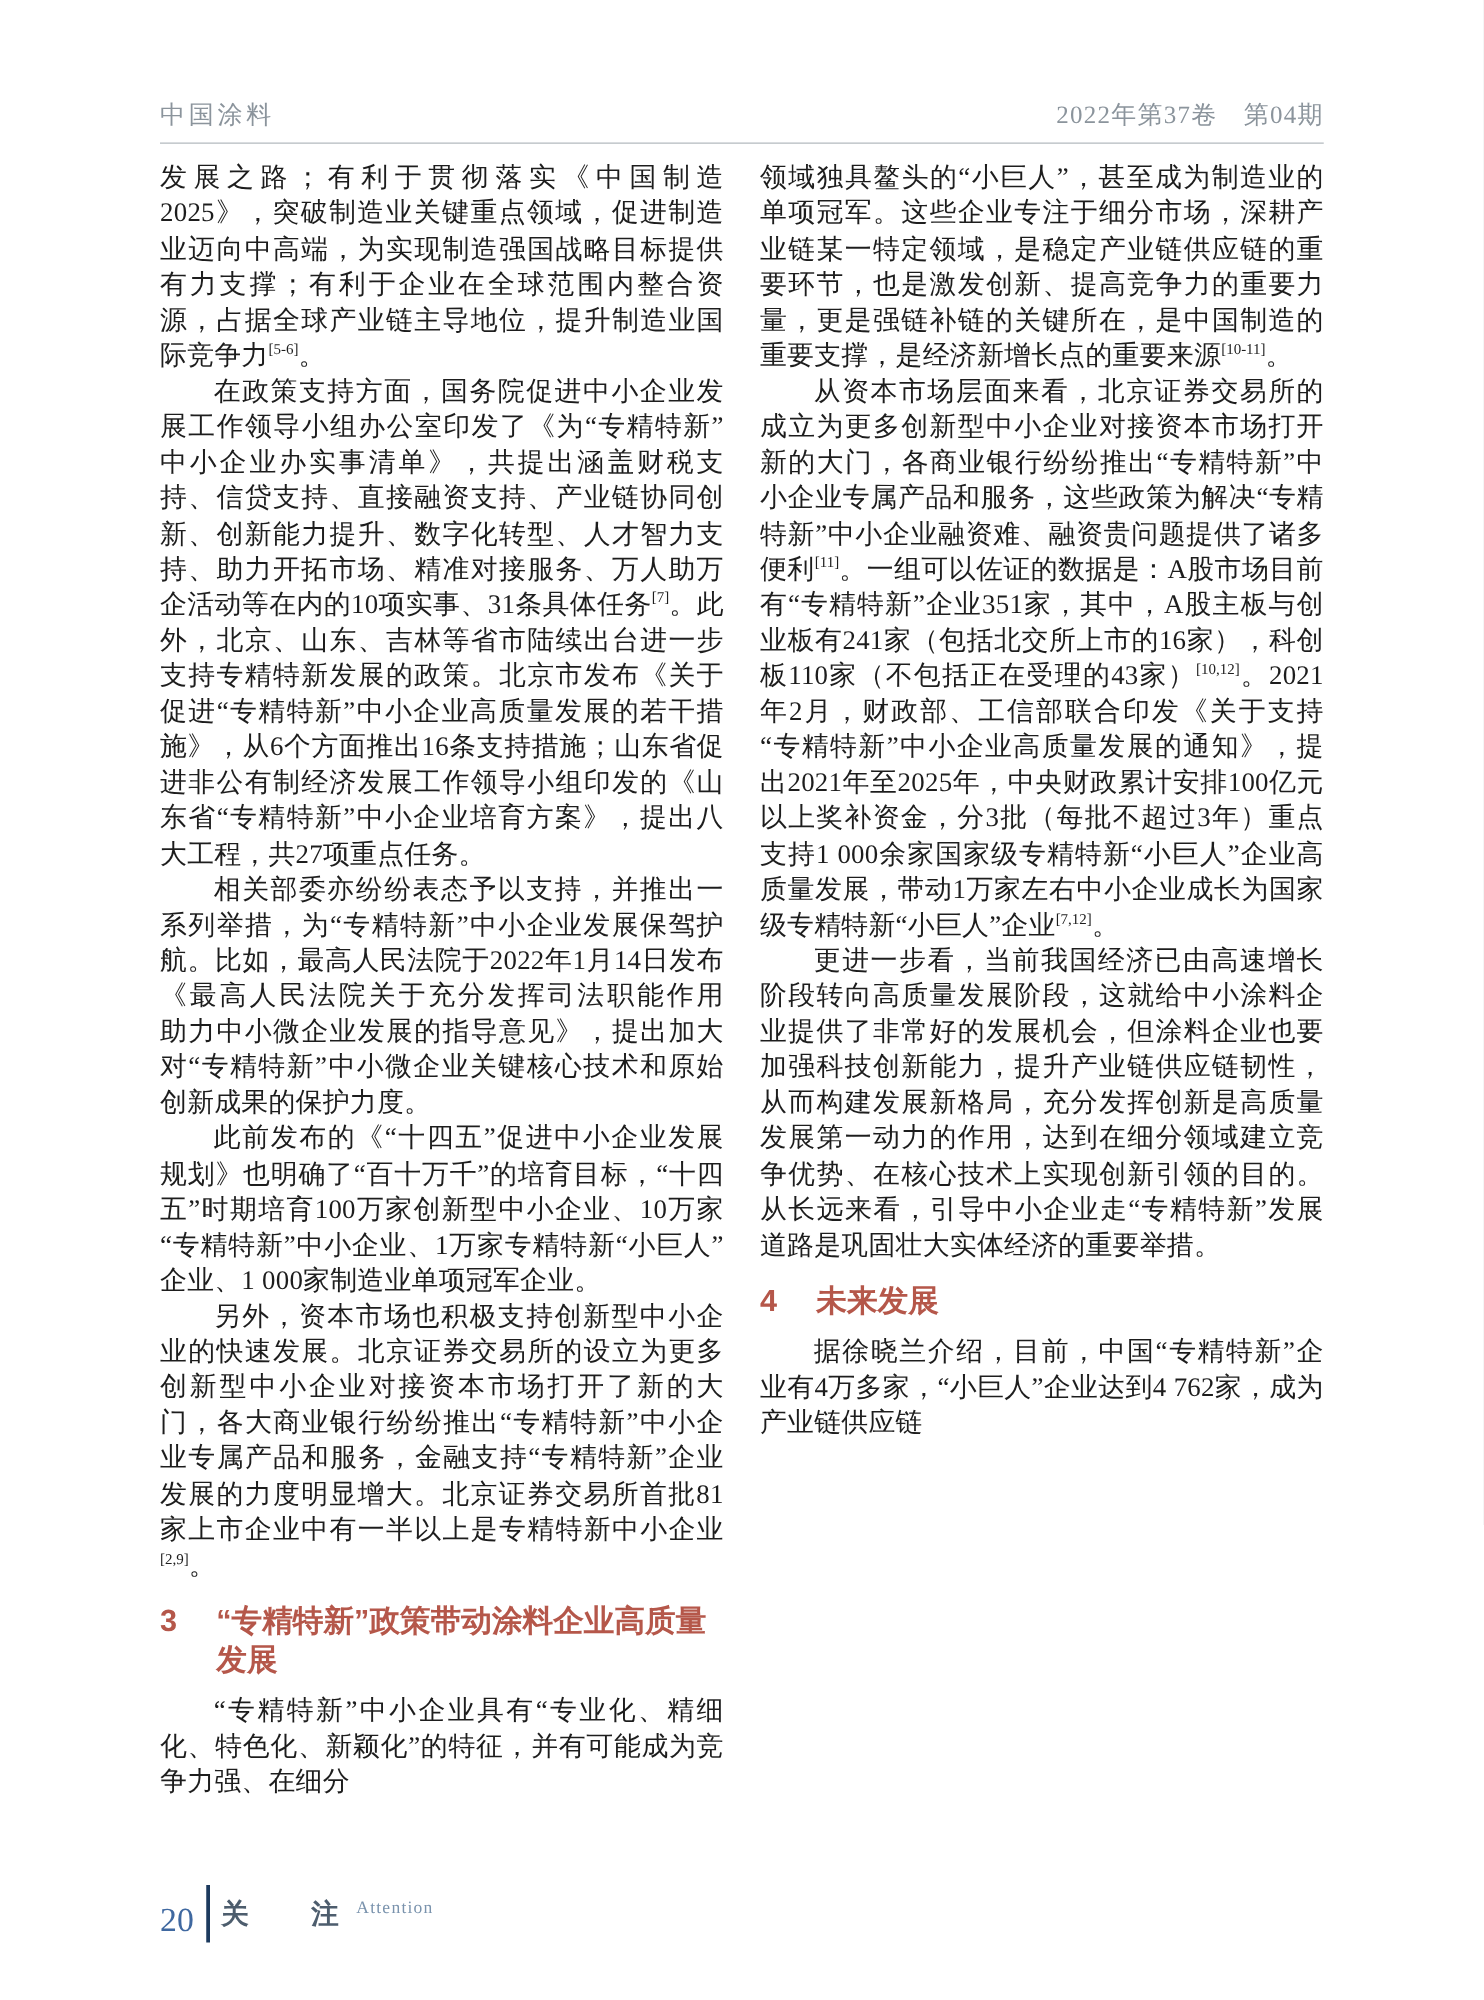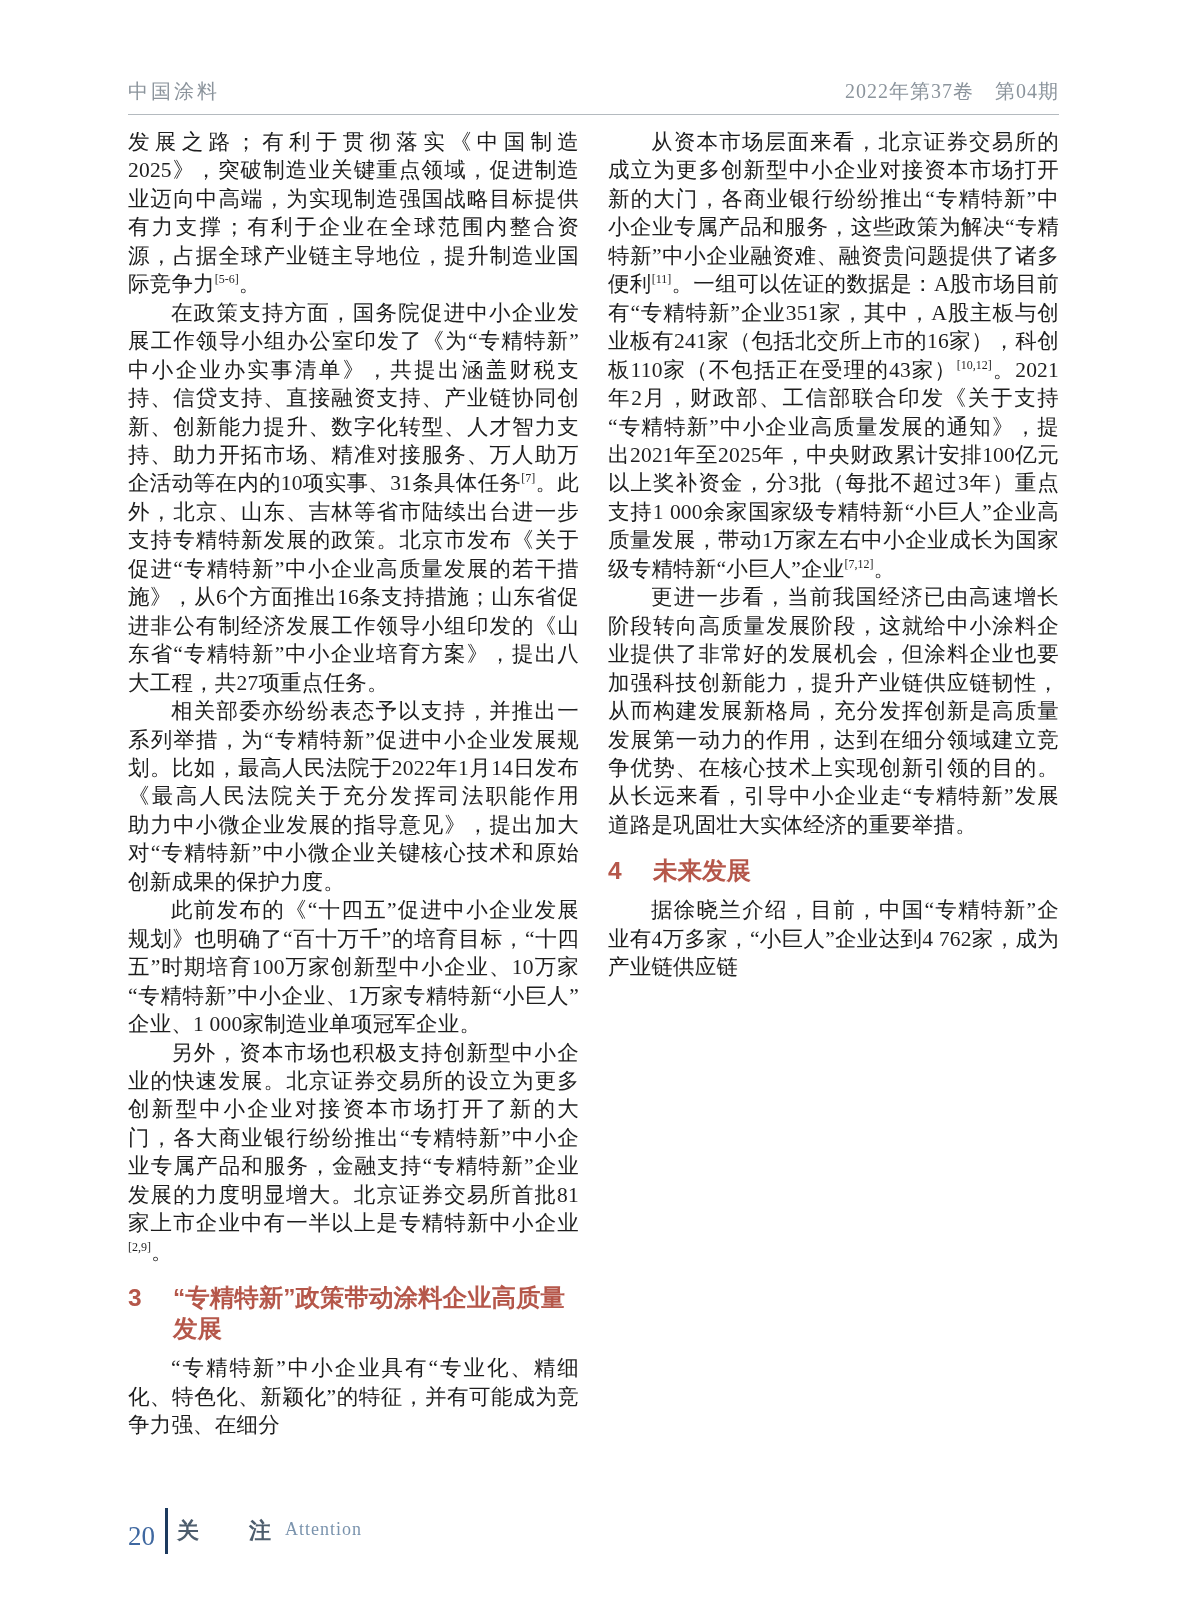--- a/index.html
+++ b/index.html
@@ -69,47 +69,48 @@
   }
   .page-footer .sec{
     display:flex;flex-direction:row;justify-content:center;
   }
   .page-footer .sec-cn{
     font-family:"Liberation Sans","DejaVu Sans",sans-serif;
     font-weight:bold;font-size:22px;color:#4d5d6d;
     letter-spacing:14px;line-height:1.1;
   }
   .page-footer .sec-en{
-    font-size:18px;color:#7a93ad;letter-spacing:1px;line-height:1.2;
+    font-size:14px;color:#7a93ad;letter-spacing:1px;line-height:1.2;
   }
 </style>
 </head>
 <body>
 
 <div class="page">
 
   <div class="page-header">
     <span class="journal">中国涂料</span>
     <span class="issue">2022年第37卷　第04期</span>
   </div>
 
   <div class="columns">
     <div class="col" id="left-col">
         <p class="para">发展之路；有利于贯彻落实《中国制造2025》，突破制造业关键重点领域，促进制造业迈向中高端，为实现制造强国战略目标提供有力支撑；有利于企业在全球范围内整合资源，占据全球产业链主导地位，提升制造业国际竞争力<sup class="ref">[5-6]</sup>。</p>
         <p class="para indent">在政策支持方面，国务院促进中小企业发展工作领导小组办公室印发了《为“专精特新”中小企业办实事清单》，共提出涵盖财税支持、信贷支持、直接融资支持、产业链协同创新、创新能力提升、数字化转型、人才智力支持、助力开拓市场、精准对接服务、万人助万企活动等在内的10项实事、31条具体任务<sup class="ref">[7]</sup>。此外，北京、山东、吉林等省市陆续出台进一步支持专精特新发展的政策。北京市发布《关于促进“专精特新”中小企业高质量发展的若干措施》，从6个方面推出16条支持措施；山东省促进非公有制经济发展工作领导小组印发的《山东省“专精特新”中小企业培育方案》，提出八大工程，共27项重点任务。</p>
-        <p class="para indent">相关部委亦纷纷表态予以支持，并推出一系列举措，为“专精特新”促进中小企业发展规划。比如，最高人民法院于2022年1月14日发布《最高人民法院关于充分发挥司法职能作用　助力中小微企业发展的指导意见》，提出加大对“专精特新”中小微企业关键核心技术和原始创新成果的保护力度。</p>
+        <p class="para indent">相关部委亦纷纷表态予以支持，并推出一系列举措，为“专精特新”中小企业发展保驾护航。比如，最高人民法院于2022年1月14日发布《最高人民法院关于充分发挥司法职能作用　助力中小微企业发展的指导意见》，提出加大对“专精特新”中小微企业关键核心技术和原始创新成果的保护力度。</p>
         <p class="para indent">此前发布的《“十四五”促进中小企业发展规划》也明确了“百十万千”的培育目标，“十四五”时期培育100万家创新型中小企业、10万家“专精特新”中小企业、1万家专精特新“小巨人”企业、1 000家制造业单项冠军企业。</p>
         <p class="para indent">另外，资本市场也积极支持创新型中小企业的快速发展。北京证券交易所的设立为更多创新型中小企业对接资本市场打开了新的大门，各大商业银行纷纷推出“专精特新”中小企业专属产品和服务，金融支持“专精特新”企业发展的力度明显增大。北京证券交易所首批81家上市企业中有一半以上是专精特新中小企业<sup class="ref">[2,9]</sup>。</p>
         <div class="section-heading">
           <span class="h-num">3</span>
           <span class="h-title">“专精特新”政策带动涂料企业高质量发展</span>
         </div>
         <p class="para indent">“专精特新”中小企业具有“专业化、精细化、特色化、新颖化”的特征，并有可能成为竞争力强、在细分</p>
       </div>
     <div class="col" id="right-col">
+        <p class="para">领域独具鳌头的“小巨人”，甚至成为制造业的单项冠军。这些企业专注于细分市场，深耕产业链某一特定领域，是稳定产业链供应链的重要环节，也是激发创新、提高竞争力的重要力量，更是强链补链的关键所在，是中国制造的重要支撑，是经济新增长点的重要来源<sup class="ref">[10-11]</sup>。</p>
         <p class="para indent">从资本市场层面来看，北京证券交易所的成立为更多创新型中小企业对接资本市场打开新的大门，各商业银行纷纷推出“专精特新”中小企业专属产品和服务，这些政策为解决“专精特新”中小企业融资难、融资贵问题提供了诸多便利<sup class="ref">[11]</sup>。一组可以佐证的数据是：A股市场目前有“专精特新”企业351家，其中，A股主板与创业板有241家（包括北交所上市的16家），科创板110家（不包括正在受理的43家）<sup class="ref">[10,12]</sup>。2021年2月，财政部、工信部联合印发《关于支持“专精特新”中小企业高质量发展的通知》，提出2021年至2025年，中央财政累计安排100亿元以上奖补资金，分3批（每批不超过3年）重点支持1 000余家国家级专精特新“小巨人”企业高质量发展，带动1万家左右中小企业成长为国家级专精特新“小巨人”企业<sup class="ref">[7,12]</sup>。</p>
         <p class="para indent">更进一步看，当前我国经济已由高速增长阶段转向高质量发展阶段，这就给中小涂料企业提供了非常好的发展机会，但涂料企业也要加强科技创新能力，提升产业链供应链韧性，从而构建发展新格局，充分发挥创新是高质量发展第一动力的作用，达到在细分领域建立竞争优势、在核心技术上实现创新引领的目的。从长远来看，引导中小企业走“专精特新”发展道路是巩固壮大实体经济的重要举措。</p>
         <div class="section-heading">
           <span class="h-num">4</span>
           <span class="h-title">未来发展</span>
         </div>
         <p class="para indent">据徐晓兰介绍，目前，中国“专精特新”企业有4万多家，“小巨人”企业达到4 762家，成为产业链供应链</p>
       </div>
   </div>
 

